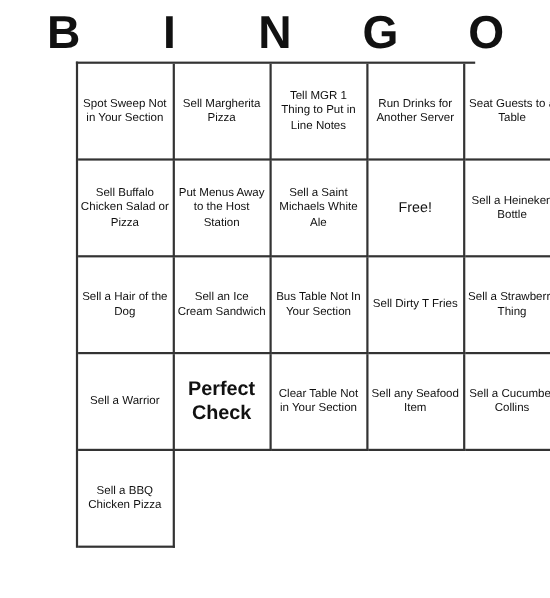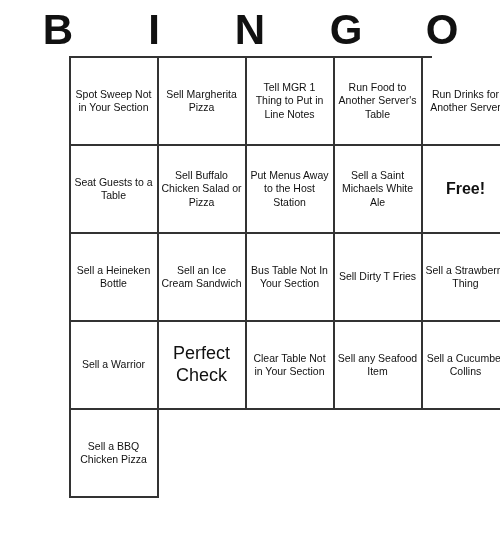--- a/index.html
+++ b/index.html
@@ -41,52 +41,52 @@
       display: flex;
       align-items: center;
       justify-content: center;
       text-align: center;
       font-size: 10.5px;
       line-height: 1.25;
       padding: 3px;
       color: #111;
     }
     .bingo-cell.free {
-      font-size: 16px;
-      font-weight: bold;
+      font-size: 13px;
+      font-weight: normal;
     }
     .bingo-cell.large-text {
       font-size: 18px;
-      font-weight: normal;
+      font-weight: bold;
       line-height: 1.2;
     }
   </style>
 </head>
 <body>
 
 <div class="bingo-title">
   <span class="bingo-letter">B</span>
   <span class="bingo-letter">I</span>
   <span class="bingo-letter">N</span>
   <span class="bingo-letter">G</span>
   <span class="bingo-letter">O</span>
 </div>
 
 <div class="bingo-grid" id="grid">
 <div class="bingo-cell">Spot Sweep Not in Your Section</div>
     <div class="bingo-cell">Sell Margherita Pizza</div>
     <div class="bingo-cell">Tell MGR 1 Thing to Put in Line Notes</div>
-    <div class="bingo-cell">Run Food to Another Server's Table</div>
     <div class="bingo-cell">Run Drinks for Another Server</div>
     <div class="bingo-cell">Seat Guests to a Table</div>
     <div class="bingo-cell">Sell Buffalo Chicken Salad or Pizza</div>
     <div class="bingo-cell">Put Menus Away to the Host Station</div>
     <div class="bingo-cell">Sell a Saint Michaels White Ale</div>
     <div class="bingo-cell free">Free!</div>
     <div class="bingo-cell">Sell a Heineken Bottle</div>
+    <div class="bingo-cell">Sell a Hair of the Dog</div>
     <div class="bingo-cell">Sell an Ice Cream Sandwich</div>
     <div class="bingo-cell">Bus Table Not In Your Section</div>
     <div class="bingo-cell">Sell Dirty T Fries</div>
     <div class="bingo-cell">Sell a Strawberry Thing</div>
     <div class="bingo-cell">Sell a Warrior</div>
     <div class="bingo-cell large-text">Perfect Check</div>
     <div class="bingo-cell">Clear Table Not in Your Section</div>
     <div class="bingo-cell">Sell any Seafood Item</div>
     <div class="bingo-cell">Sell a Cucumber Collins</div>
     <div class="bingo-cell">Sell a BBQ Chicken Pizza</div>

